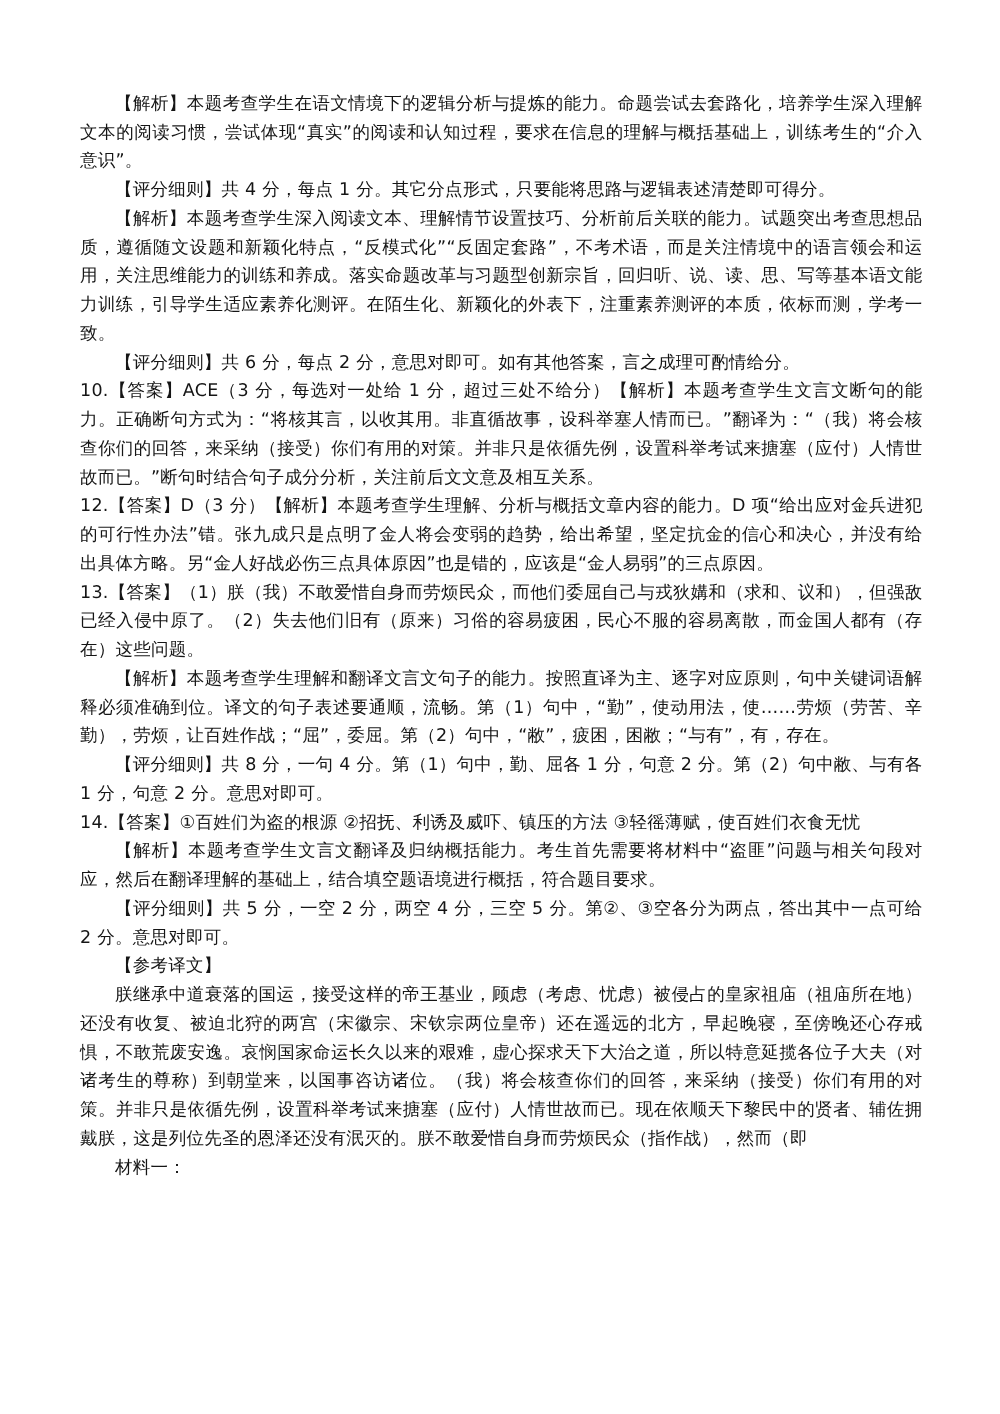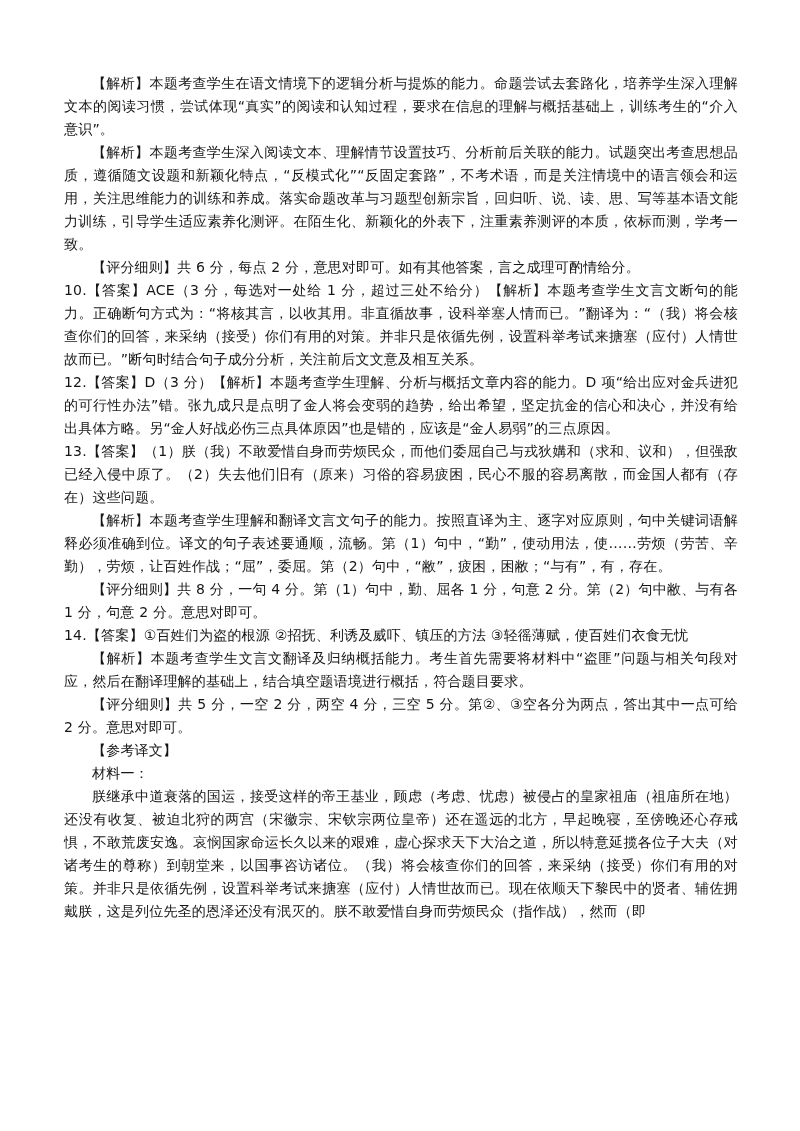--- a/index.html
+++ b/index.html
@@ -35,27 +35,28 @@
   .u {
     text-underline-offset: 3px;
   }
 </style>
 </head>
 <body>
 
 <div class="page">
   <div class="doc-body">
       <p class="para indent"><span>【解析】本题考查学生在语文情境下的逻辑分析与提炼的能力。命题尝试去套路化，培养学生深入理解文本的阅读习惯，尝试体现“真实”的阅读和认知过程，要求在信息的理解与概括基础上，训练考生的“介入意识”。</span></p>
+      <p class="para indent"><span>【评分细则】共 4 分，每点 1 分。其它分点形式，只要能将思路与逻辑表述清楚即可得分。</span></p>
       <p class="para indent"><span>【解析】本题考查学生深入阅读文本、理解情节设置技巧、分析前后关联的能力。试题突出考查思想品质，遵循随文设题和新颖化特点，“反模式化”“反固定套路”，不考术语，而是关注情境中的语言领会和运用，关注思维能力的训练和养成。落实命题改革与习题型创新宗旨，回归听、说、读、思、写等基本语文能力训练，引导学生适应素养化测评。在陌生化、新颖化的外表下，注重素养测评的本质，依标而测，学考一致。</span></p>
       <p class="para indent"><span>【评分细则】共 6 分，每点 2 分，意思对即可。如有其他答案，言之成理可酌情给分。</span></p>
       <p class="para"><span>10.【答案】ACE（3 分，每选对一处给 1 分，超过三处不给分）【解析】本题考查学生文言文断句的能力。正确断句方式为：“将核其言，以收其用。非直循故事，设科举塞人情而已。”翻译为：“（我）将会核查你们的回答，来采纳（接受）你们有用的对策。并非只是依循先例，设置科举考试来搪塞（应付）人情世故而已。”断句时结合句子成分分析，关注前后文文意及相互关系。</span></p>
       <p class="para"><span>12.【答案】D（3 分）【解析】本题考查学生理解、分析与概括文章内容的能力。D 项“给出应对金兵进犯的可行性办法”错。张九成只是点明了金人将会变弱的趋势，给出希望，坚定抗金的信心和决心，并没有给出具体方略。另“金人好战必伤三点具体原因”也是错的，应该是“金人易弱”的三点原因。</span></p>
       <p class="para"><span>13.【答案】（1）朕（我）不敢爱惜自身而劳烦民众，而他们委屈自己与戎狄媾和（求和、议和），但强敌已经入侵中原了。（2）失去他们旧有（原来）习俗的容易疲困，民心不服的容易离散，而金国人都有（存在）这些问题。</span></p>
       <p class="para indent"><span>【解析】本题考查学生理解和翻译文言文句子的能力。按照直译为主、逐字对应原则，句中关键词语解释必须准确到位。译文的句子表述要通顺，流畅。第（1）句中，“勤”，使动用法，使……劳烦（劳苦、辛勤），劳烦，让百姓作战；“屈”，委屈。第（2）句中，“敝”，疲困，困敝；“与有”，有，存在。</span></p>
       <p class="para indent"><span>【评分细则】共 8 分，一句 4 分。第（1）句中，勤、屈各 1 分，句意 2 分。第（2）句中敝、与有各 1 分，句意 2 分。意思对即可。</span></p>
       <p class="para"><span>14.【答案】①百姓们为盗的根源 ②招抚、利诱及威吓、镇压的方法 ③</span><span class="u">轻徭薄赋</span><span>，使百姓们衣食无忧</span></p>
       <p class="para indent"><span>【解析】本题考查学生文言文翻译及归纳概括能力。考生首先需要将材料中“盗匪”问题与相关句段对应，然后在翻译理解的基础上，结合填空题语境进行概括，符合题目要求。</span></p>
       <p class="para indent"><span>【评分细则】共 5 分，一空 2 分，两空 4 分，三空 5 分。第②、③空各分为两点，答出其中一点可给 2 分。意思对即可。</span></p>
       <p class="para indent"><span>【参考译文】</span></p>
+      <p class="para indent"><span>朕继承中道衰落的国运，接受这样的帝王基业，顾虑（考虑、忧虑）被侵占的皇家祖庙（祖庙所在地）还没有收复、被迫北狩的两宫（宋徽宗、宋钦宗两位皇帝）还在遥远的北方，早起晚寝，至傍晚还心存戒惧，不敢荒废安逸。哀悯国家命运长久以来的艰难，虚心探求天下大治之道，所以特意延揽各位子大夫（对诸考生的尊称）到朝堂来，以国事咨访诸位。</span><span class="u">（我）将会核查你们的回答，来采纳（接受）你们有用的对策。并非只是依循先例，设置科举考试来搪塞（应付）人情世故而已。</span><span>现在依顺天下黎民中的贤者、辅佐拥戴朕，这是列位先圣的恩泽还没有泯灭的。</span><span class="u">朕不敢爱惜自身而劳烦民众（指作战），然而（即</span></p>
       <p class="para indent"><span>材料一：</span></p>
-      <p class="para indent"><span>朕继承中道衰落的国运，接受这样的帝王基业，顾虑（考虑、忧虑）被侵占的皇家祖庙（祖庙所在地）还没有收复、被迫北狩的两宫（宋徽宗、宋钦宗两位皇帝）还在遥远的北方，早起晚寝，至傍晚还心存戒惧，不敢荒废安逸。哀悯国家命运长久以来的艰难，虚心探求天下大治之道，所以特意延揽各位子大夫（对诸考生的尊称）到朝堂来，以国事咨访诸位。</span><span class="u">（我）将会核查你们的回答，来采纳（接受）你们有用的对策。并非只是依循先例，设置科举考试来搪塞（应付）人情世故而已。</span><span>现在依顺天下黎民中的贤者、辅佐拥戴朕，这是列位先圣的恩泽还没有泯灭的。</span><span class="u">朕不敢爱惜自身而劳烦民众（指作战），然而（即</span></p>
     </div>
 </div>
 
 </body></html>

